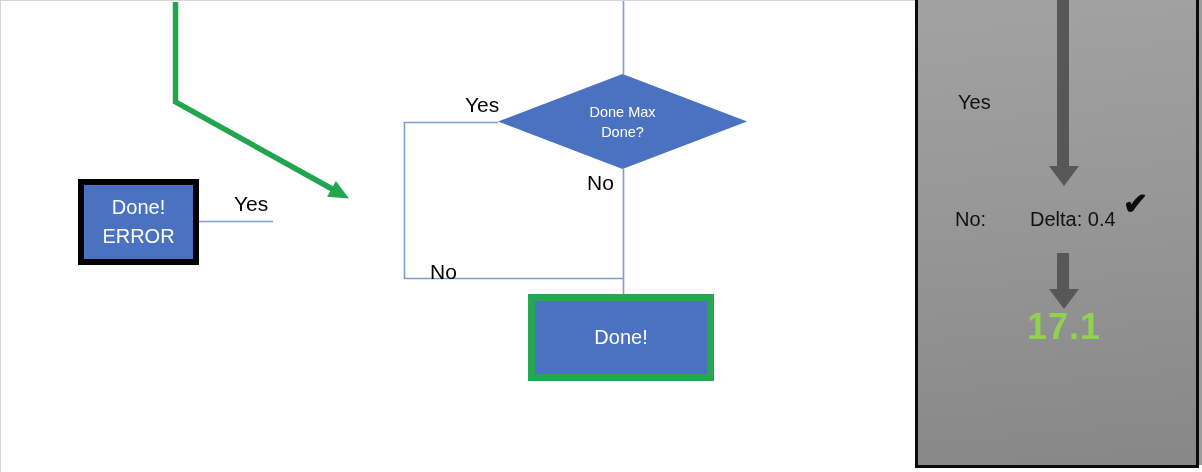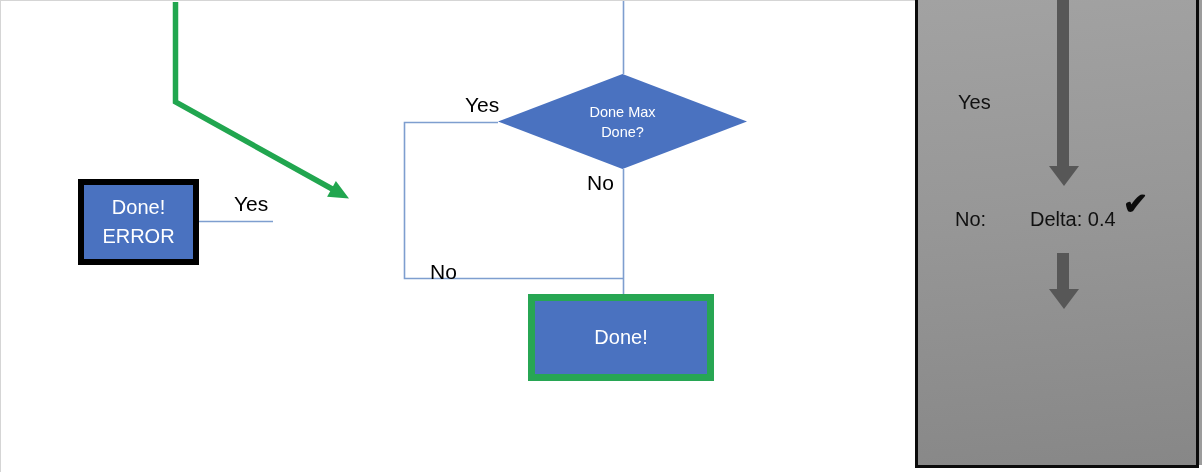--- a/index.html
+++ b/index.html
@@ -118,17 +118,18 @@
 
     <div class="panel-text p-yes">Yes</div>
 
     <div class="panel-text p-no">No:</div>
     <div class="panel-text p-delta">Delta: 0.4</div>
     <div class="panel-text p-check">✔</div>
 
     <div class="arrow-shaft shaft-short"></div>
     <div class="arrow-head head-short"></div>
 
+    <div class="p-value">17.1</div>
   </div>
 
   <div class="panel-edge-strip"></div>
 
 </div>
 
 </body></html>

